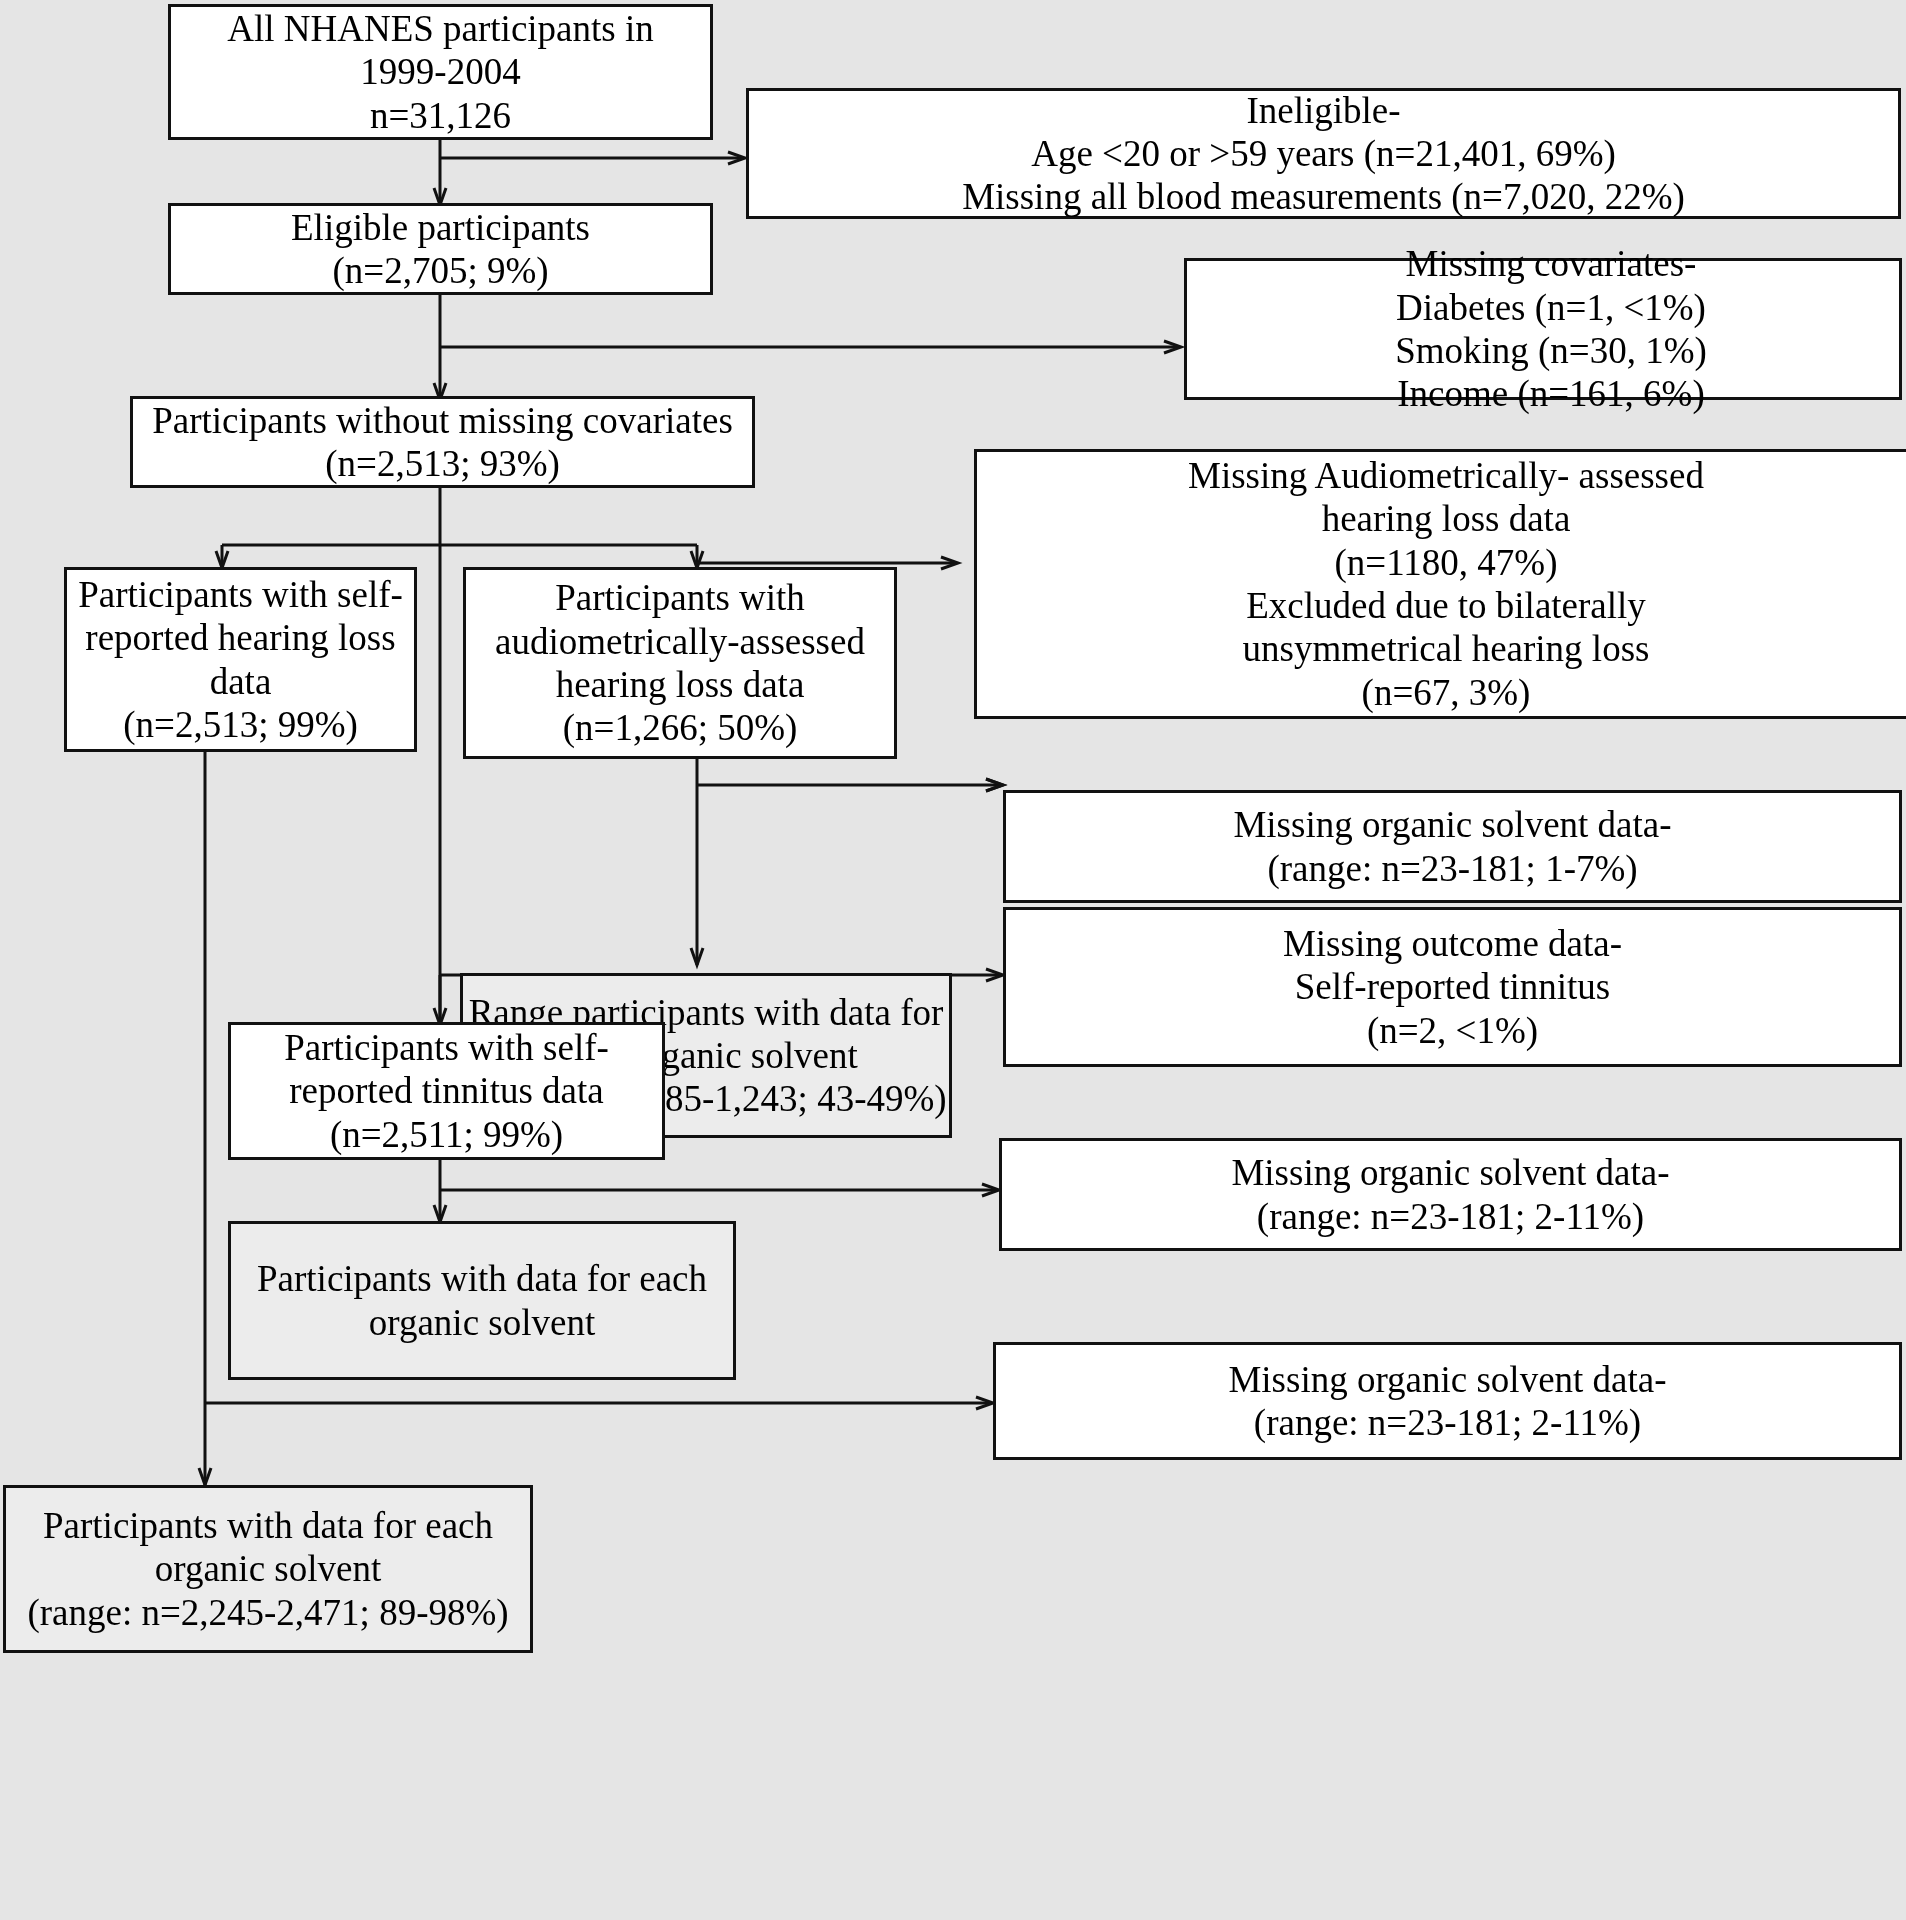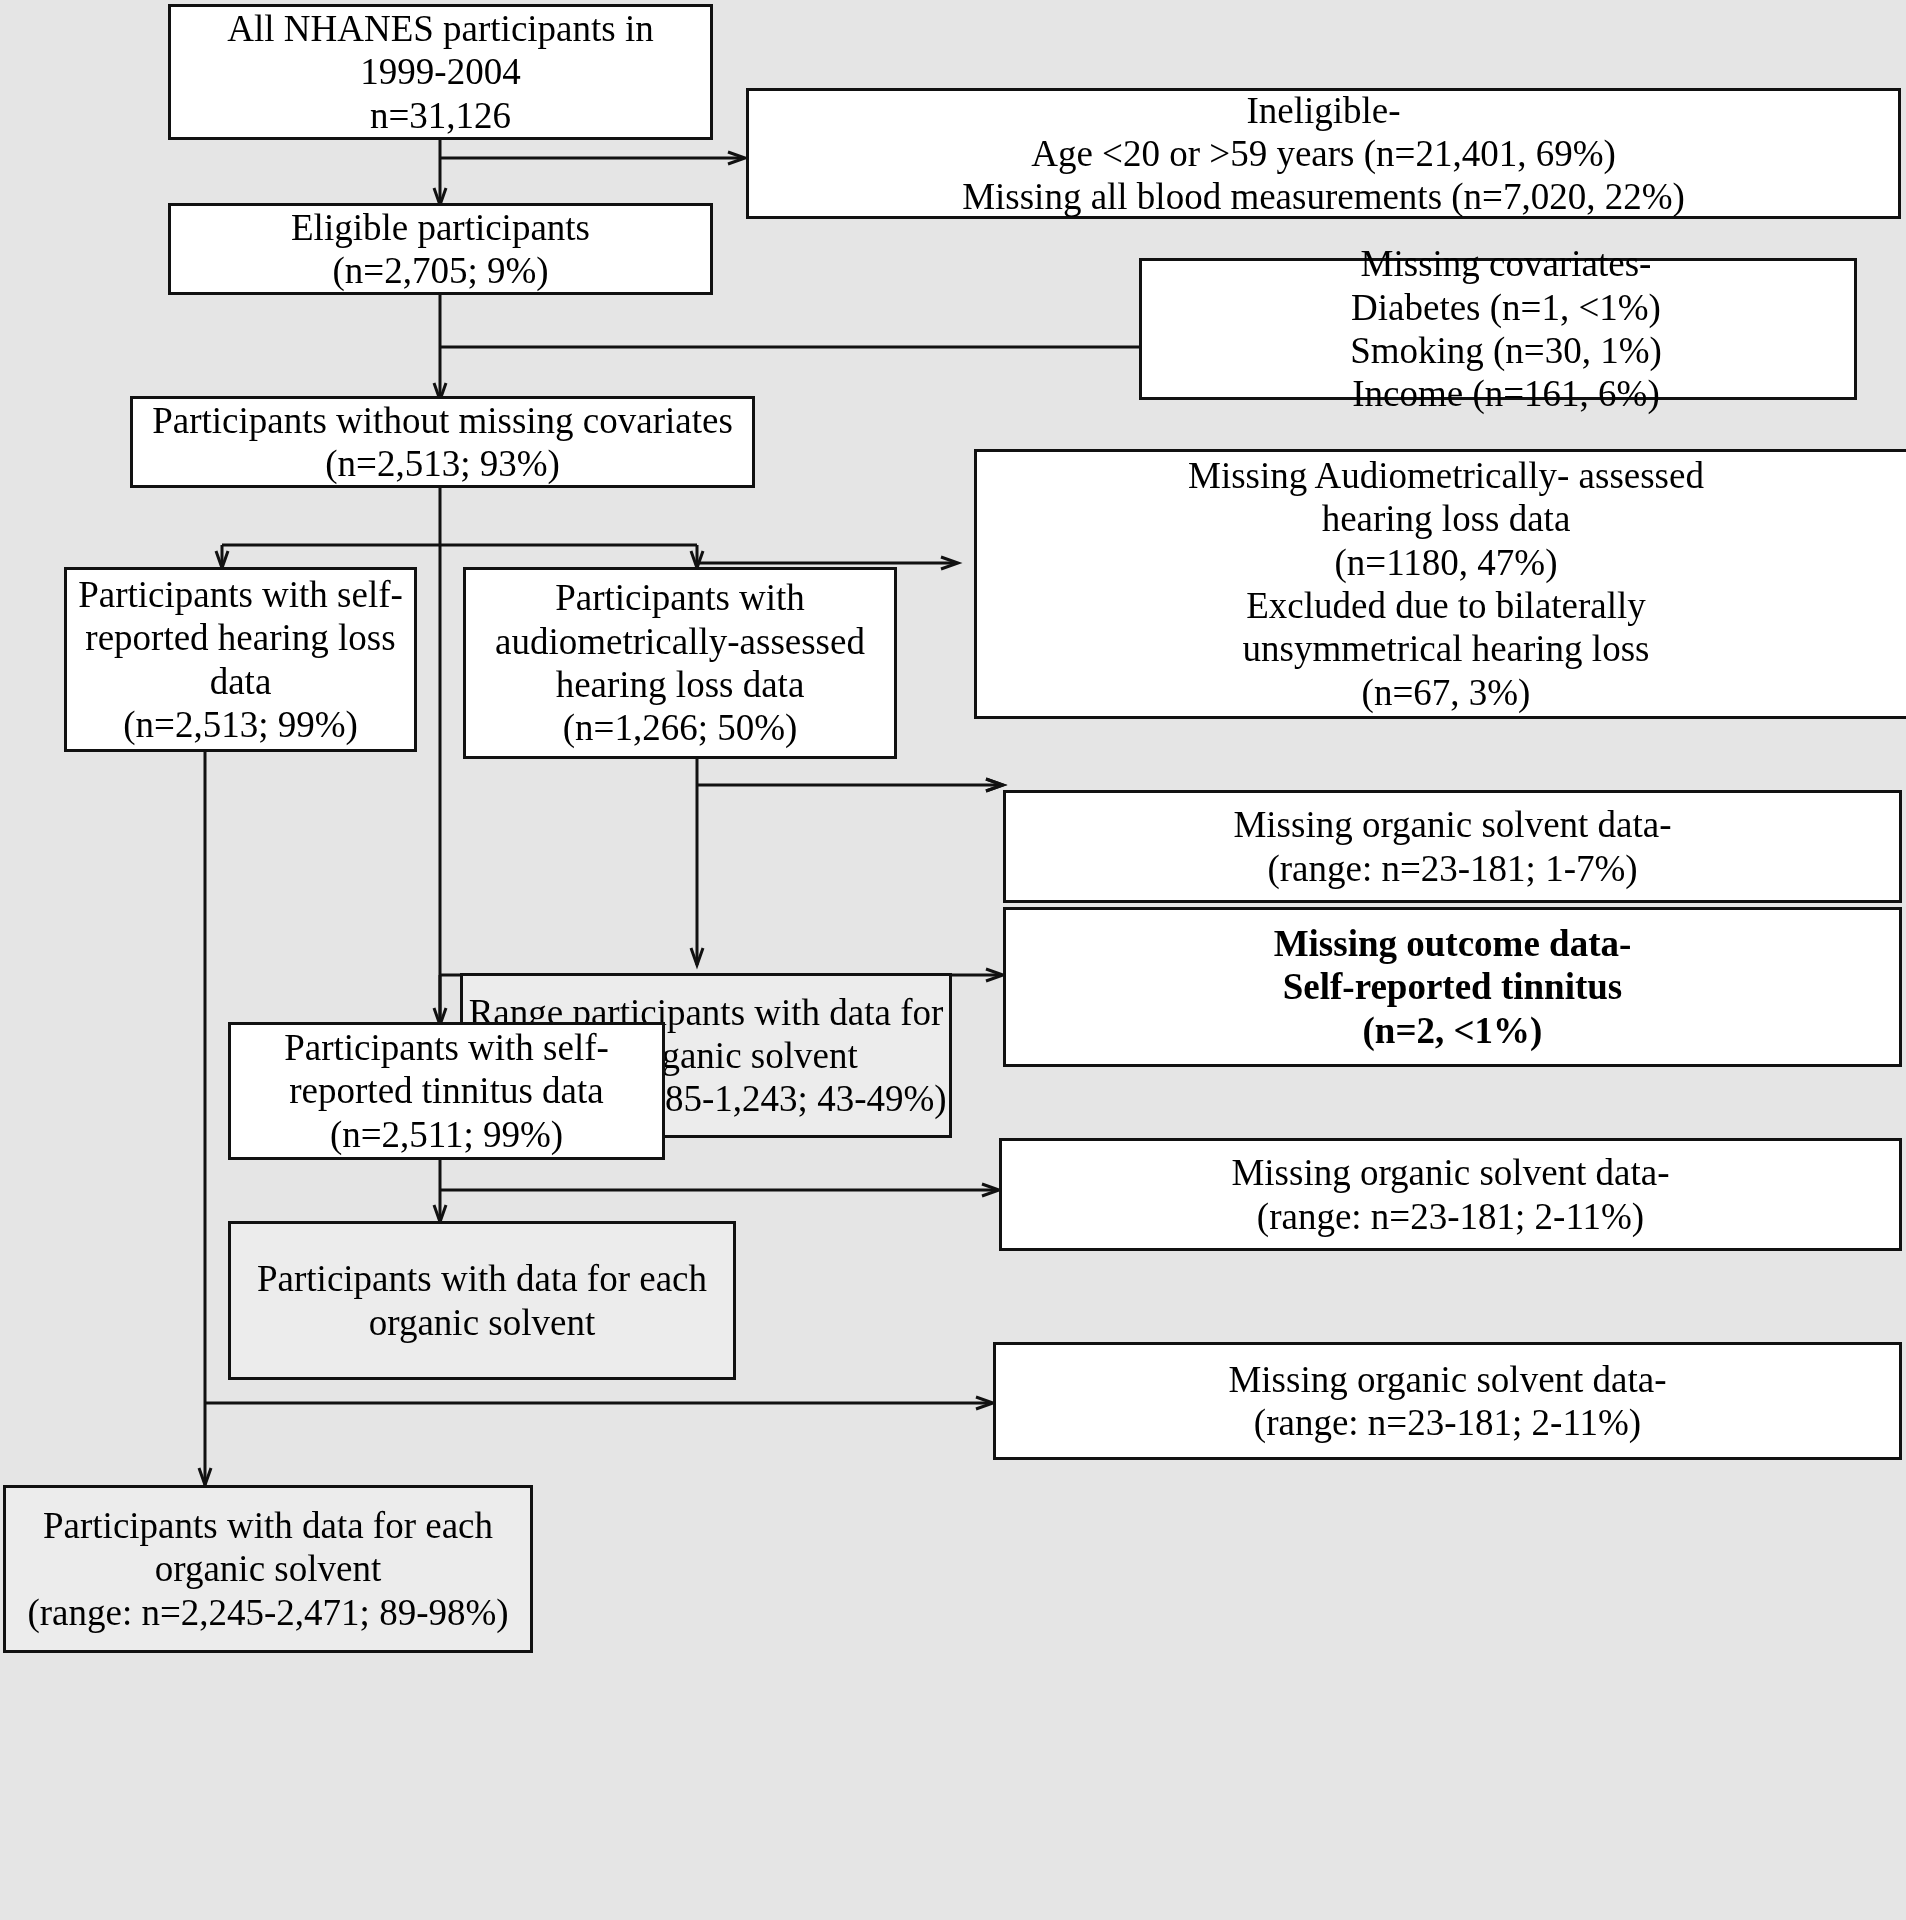--- a/index.html
+++ b/index.html
@@ -93,21 +93,21 @@
     <span class="ln">Ineligible-</span>
     <span class="ln">Age &lt;20 or &gt;59 years (n=21,401, 69%)</span>
     <span class="ln">Missing all blood measurements  (n=7,020, 22%)</span>
   </div>
 
   <div class="box" style="left:168px;top:203px;width:545px;height:92px;">
     <span class="ln">Eligible participants</span>
     <span class="ln">(n=2,705; 9%)</span>
   </div>
 
-  <div class="box" style="left:1139px;top:258px;width:718px;height:142px;padding-left:24px;">
+  <div class="box" style="left:1184px;top:258px;width:718px;height:142px;padding-left:24px;">
     <span class="ln">Missing covariates-</span>
     <span class="ln">Diabetes (n=1, &lt;1%)</span>
     <span class="ln">Smoking (n=30, 1%)</span>
     <span class="ln">Income (n=161, 6%)</span>
   </div>
 
   <div class="box" style="left:130px;top:396px;width:625px;height:92px;">
     <span class="ln">Participants without missing covariates</span>
     <span class="ln">(n=2,513; 93%)</span>
   </div>
@@ -139,21 +139,21 @@
     <span class="ln">Range participants with data for</span>
     <span class="ln">each organic solvent</span>
     <span class="ln">(range: n=1,085-1,243;  43-49%)</span>
   </div>
 
   <div class="box" style="left:1003px;top:790px;width:899px;height:113px;">
     <span class="ln">Missing organic solvent data-</span>
     <span class="ln">(range: n=23-181; 1-7%)</span>
   </div>
 
-  <div class="box" style="left:1003px;top:907px;width:899px;height:160px;font-weight:bold;">
+  <div class="box" style="left:1003px;top:907px;width:899px;height:160px;">
     <span class="ln">Missing outcome data-</span>
     <span class="ln">Self-reported tinnitus</span>
     <span class="ln">(n=2, &lt;1%)</span>
   </div>
 
   <div class="box" style="left:228px;top:1022px;width:437px;height:138px;">
     <span class="ln">Participants with self-</span>
     <span class="ln">reported tinnitus data</span>
     <span class="ln">(n=2,511; 99%)</span>
   </div>

